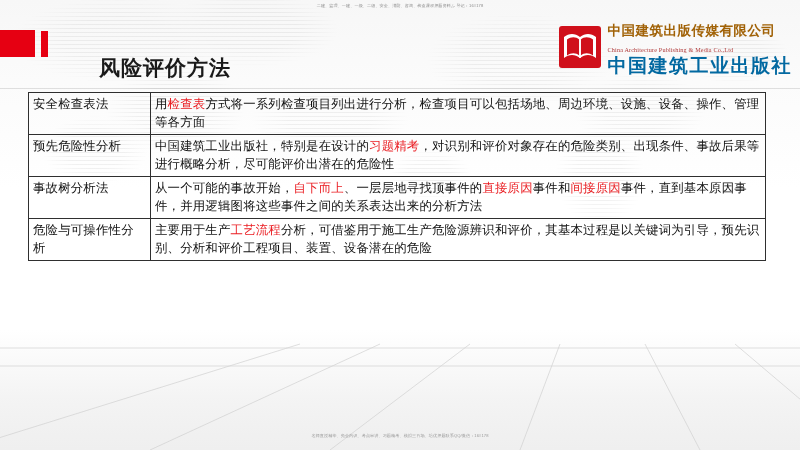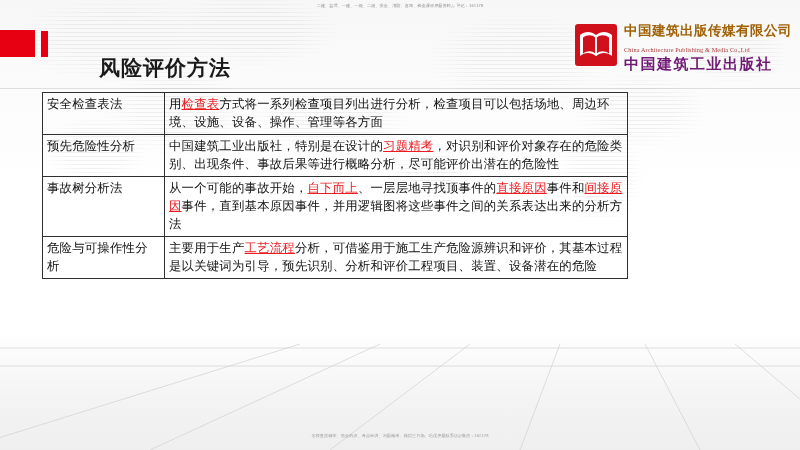--- a/index.html
+++ b/index.html
@@ -128,23 +128,23 @@
   .logo-en {
     font-family: "Liberation Serif", serif;
     font-size: 6.2px;
     color: #b03a3a;
     letter-spacing: .15px;
     white-space: nowrap;
     margin-top: 1px;
   }
   .logo-cn2 {
     font-family: "DejaVu Serif", "Liberation Serif", serif;
-    font-size: 15px;
+    font-size: 19px;
     font-weight: bold;
-    color: #701a75;
+    color: #0369a1;
     letter-spacing: 1.5px;
     white-space: nowrap;
     margin-top: 1px;
   }
 
   .slide-title {
     position: absolute;
     left: 92px;
     top: 54px;
     font-family: "DejaVu Sans", "Liberation Sans", sans-serif;
@@ -160,23 +160,23 @@
     left: 0;
     top: 88px;
     width: 800px;
     height: 1px;
     background: rgba(170,170,170,.35);
   }
 
   
   .tbl-wrap {
     position: absolute;
-    left: 42px;
+    left: 28px;
     top: 92px;
-    width: 586px;
+    width: 738px;
   }
   table.risk {
     width: 100%;
     border-collapse: collapse;
     table-layout: fixed;
     background: rgba(255,255,255,0.0);
   }
   table.risk td {
     border: 1px solid #2f2f2f;
     vertical-align: top;
@@ -184,21 +184,21 @@
     font-family: "DejaVu Sans", "Liberation Sans", sans-serif;
     color: #111111;
     font-size: 12.4px;
     line-height: 1.45;
     letter-spacing: .2px;
   }
   table.risk td.method {
     width: 113px;
     white-space: normal;
   }
-  .hl { color: #ea1d22; text-decoration: underline; }
+  .hl { color: #ea1d22; }
 
   
   .tbl-wrap, .slide-title, .logo, .red-mark,
   .header-microtext, .footer-microtext { z-index: 5; }
 </style>
 </head>
 <body>
 
 <div id="slide">
 

